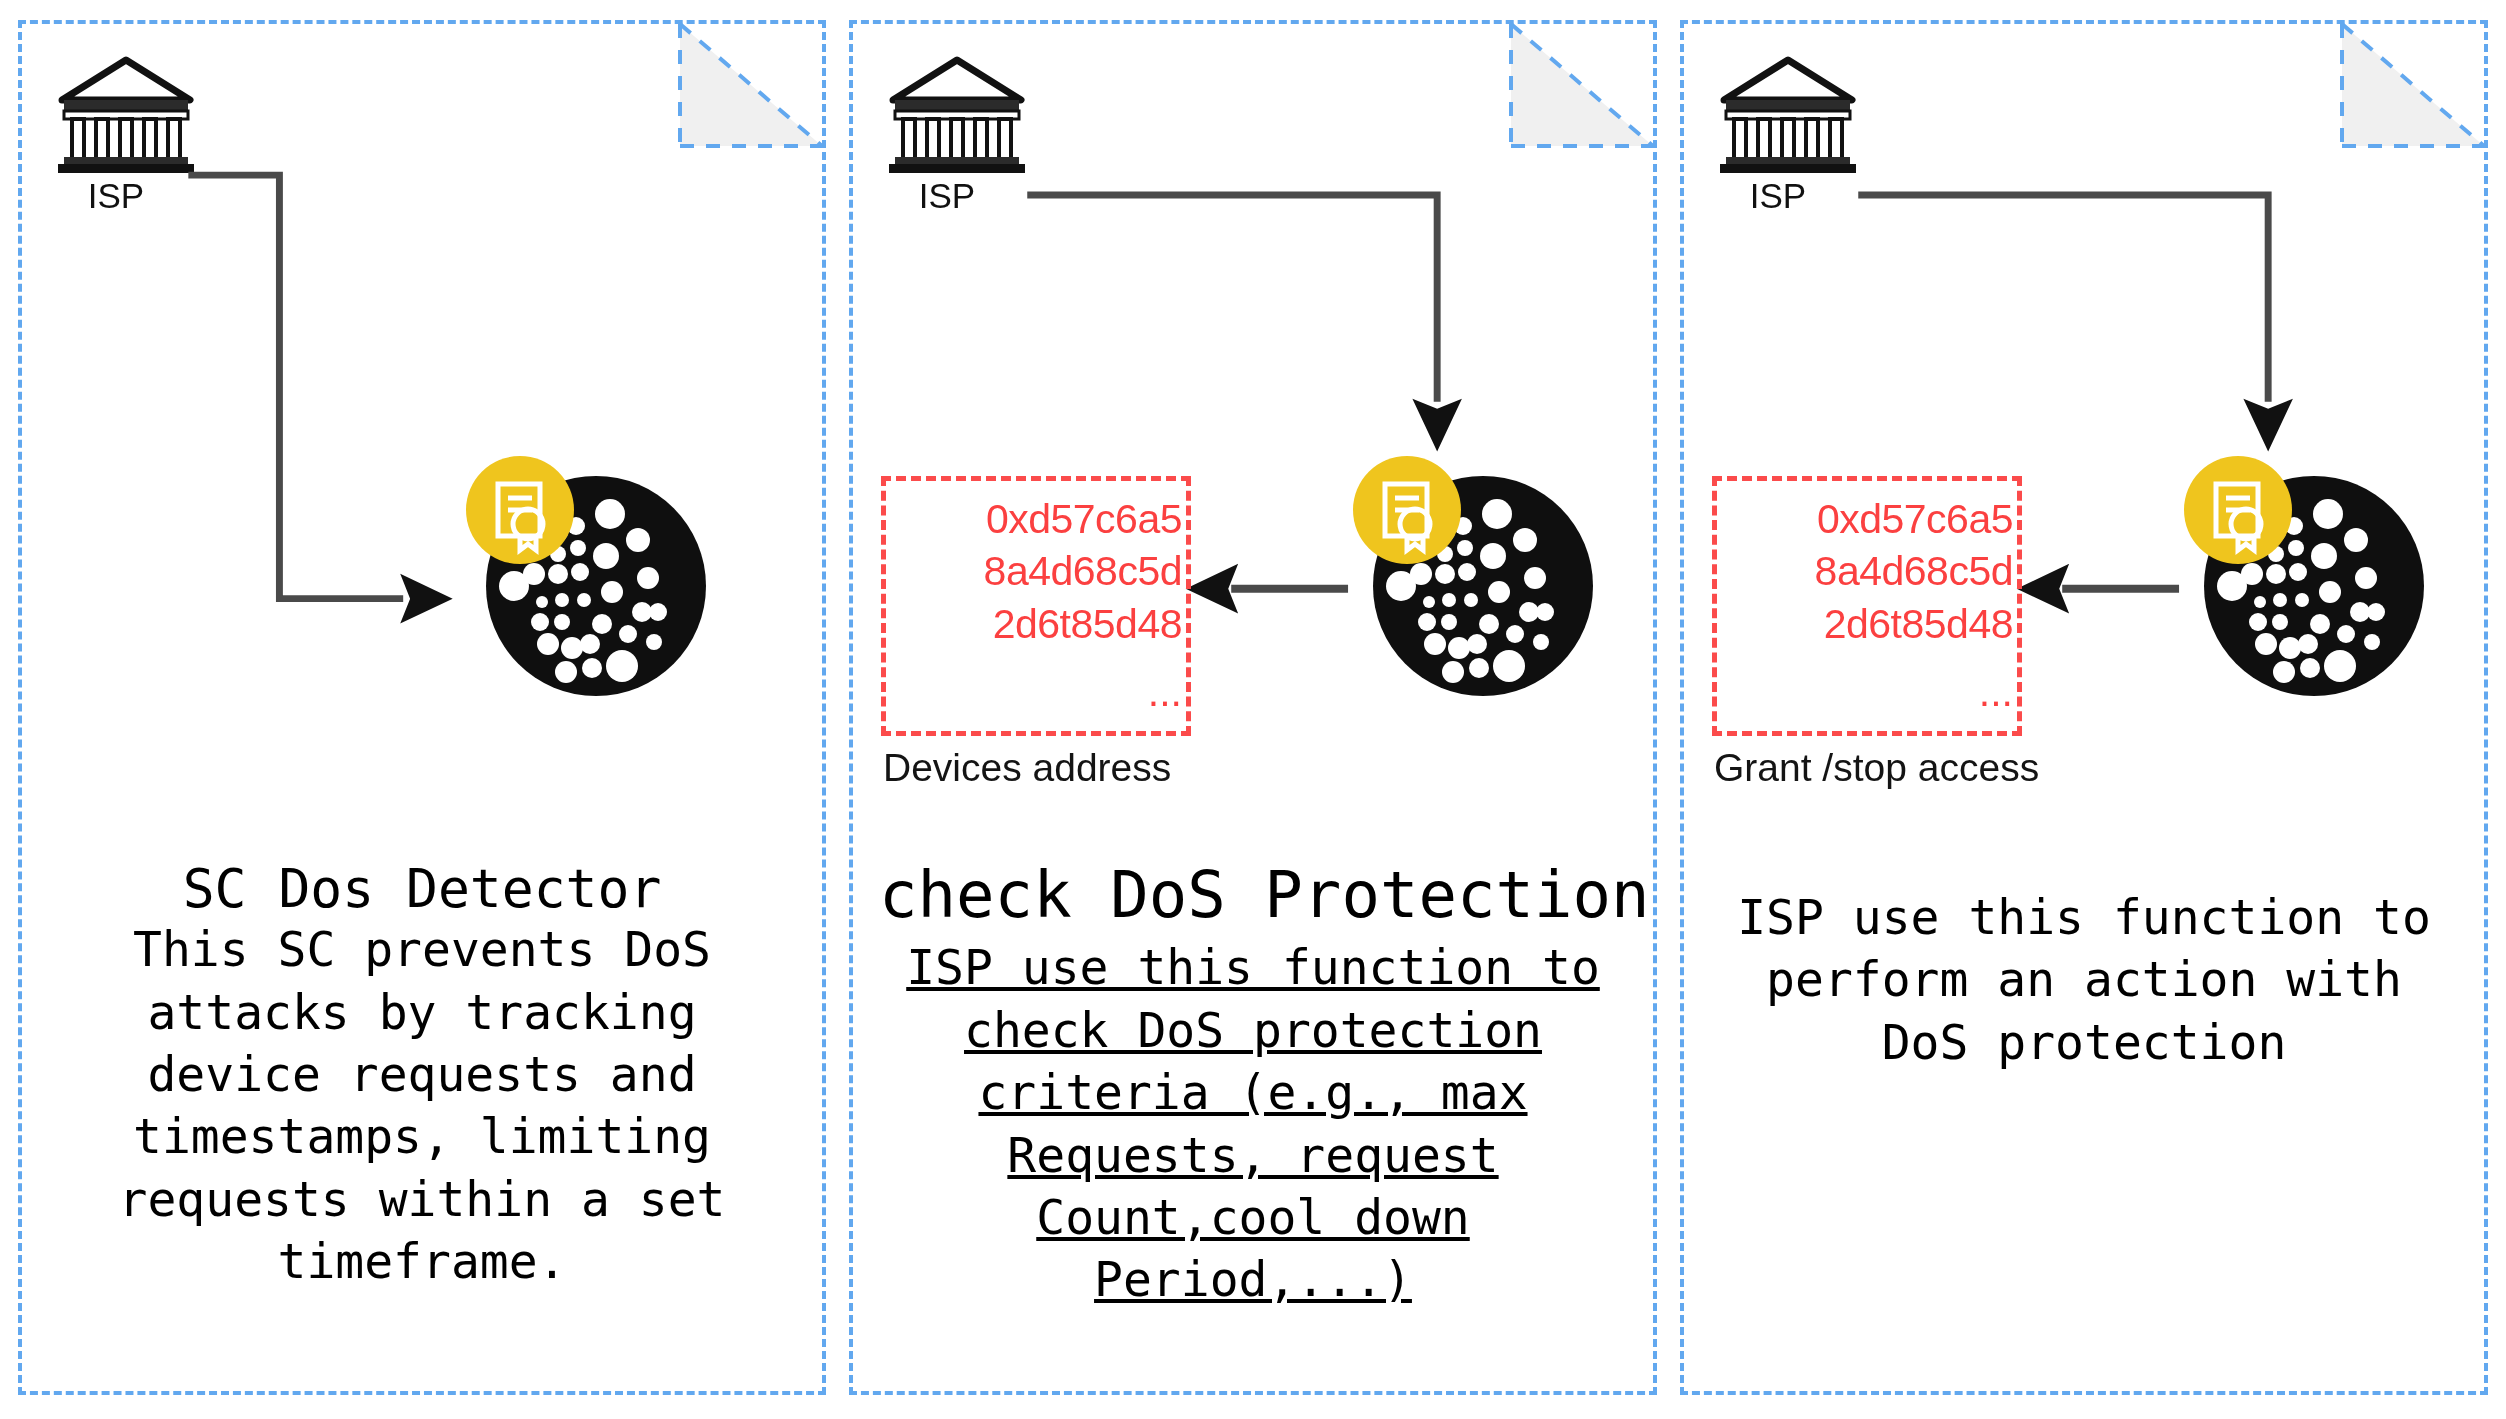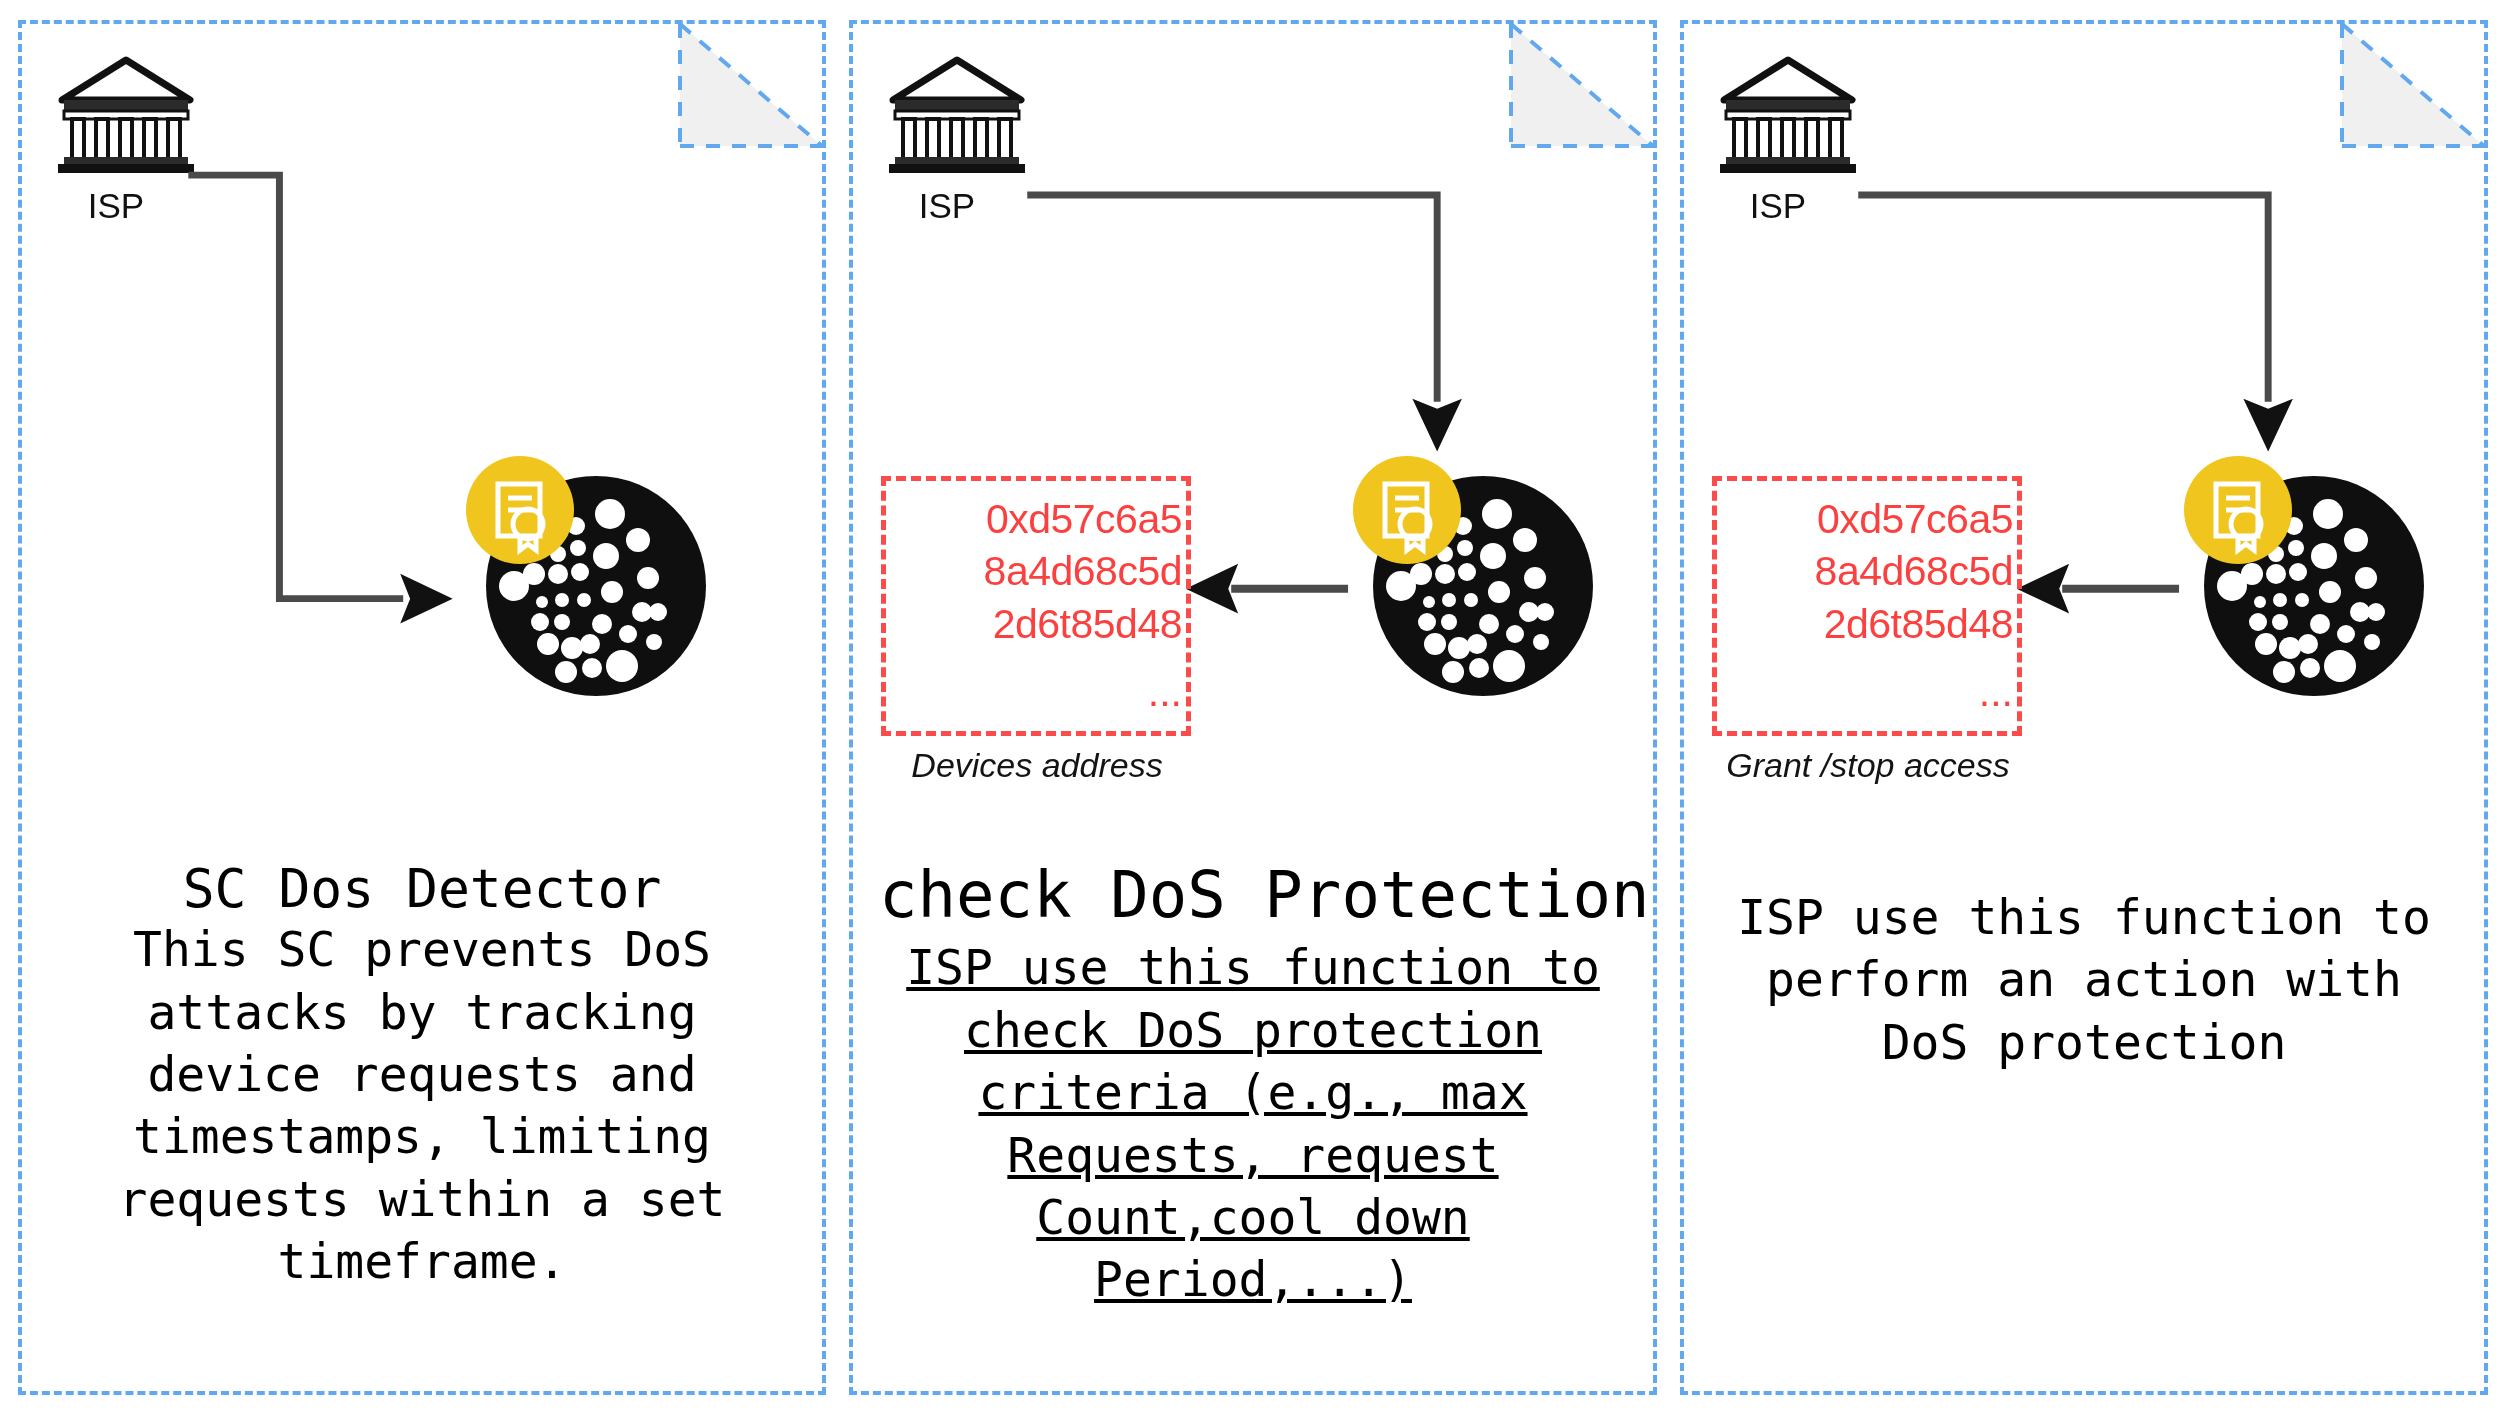--- a/index.html
+++ b/index.html
@@ -42,21 +42,21 @@
   .isp{
     position:absolute;
     top:30px;
     left:34px;
     width:120px;
     text-align:center;
   }
   .isp .bank{display:block;margin:0 auto;}
   .isp .isp-label{
     display:block;
-    margin-top:14px;
+    margin-top:4px;
     font-family:"Liberation Sans", sans-serif;
     font-size:35px;
     color:#111;
     letter-spacing:0px;
     line-height:1.05;
   }
 
   
   .iota{
     position:absolute;
@@ -97,26 +97,25 @@
   .addr-dots{
     font-family:"Liberation Sans", sans-serif;
     font-size:41px;
     color:#fb4040;
     line-height:1.0;
     margin-top:22px;
   }
   .addr-caption{
     margin-top:10px;
     font-family:"Liberation Sans", sans-serif;
-    font-size:34px;
+    font-size:39px;
     color:#141414;
-    text-align:center;
+    text-align:left;
     padding-left:2px;
     white-space:nowrap;
-    font-style:italic;
   }
 
   
   .textblock{
     position:absolute;
     left:0;
     width:100%;
     box-sizing:border-box;
     padding:0 26px;
     text-align:center;

